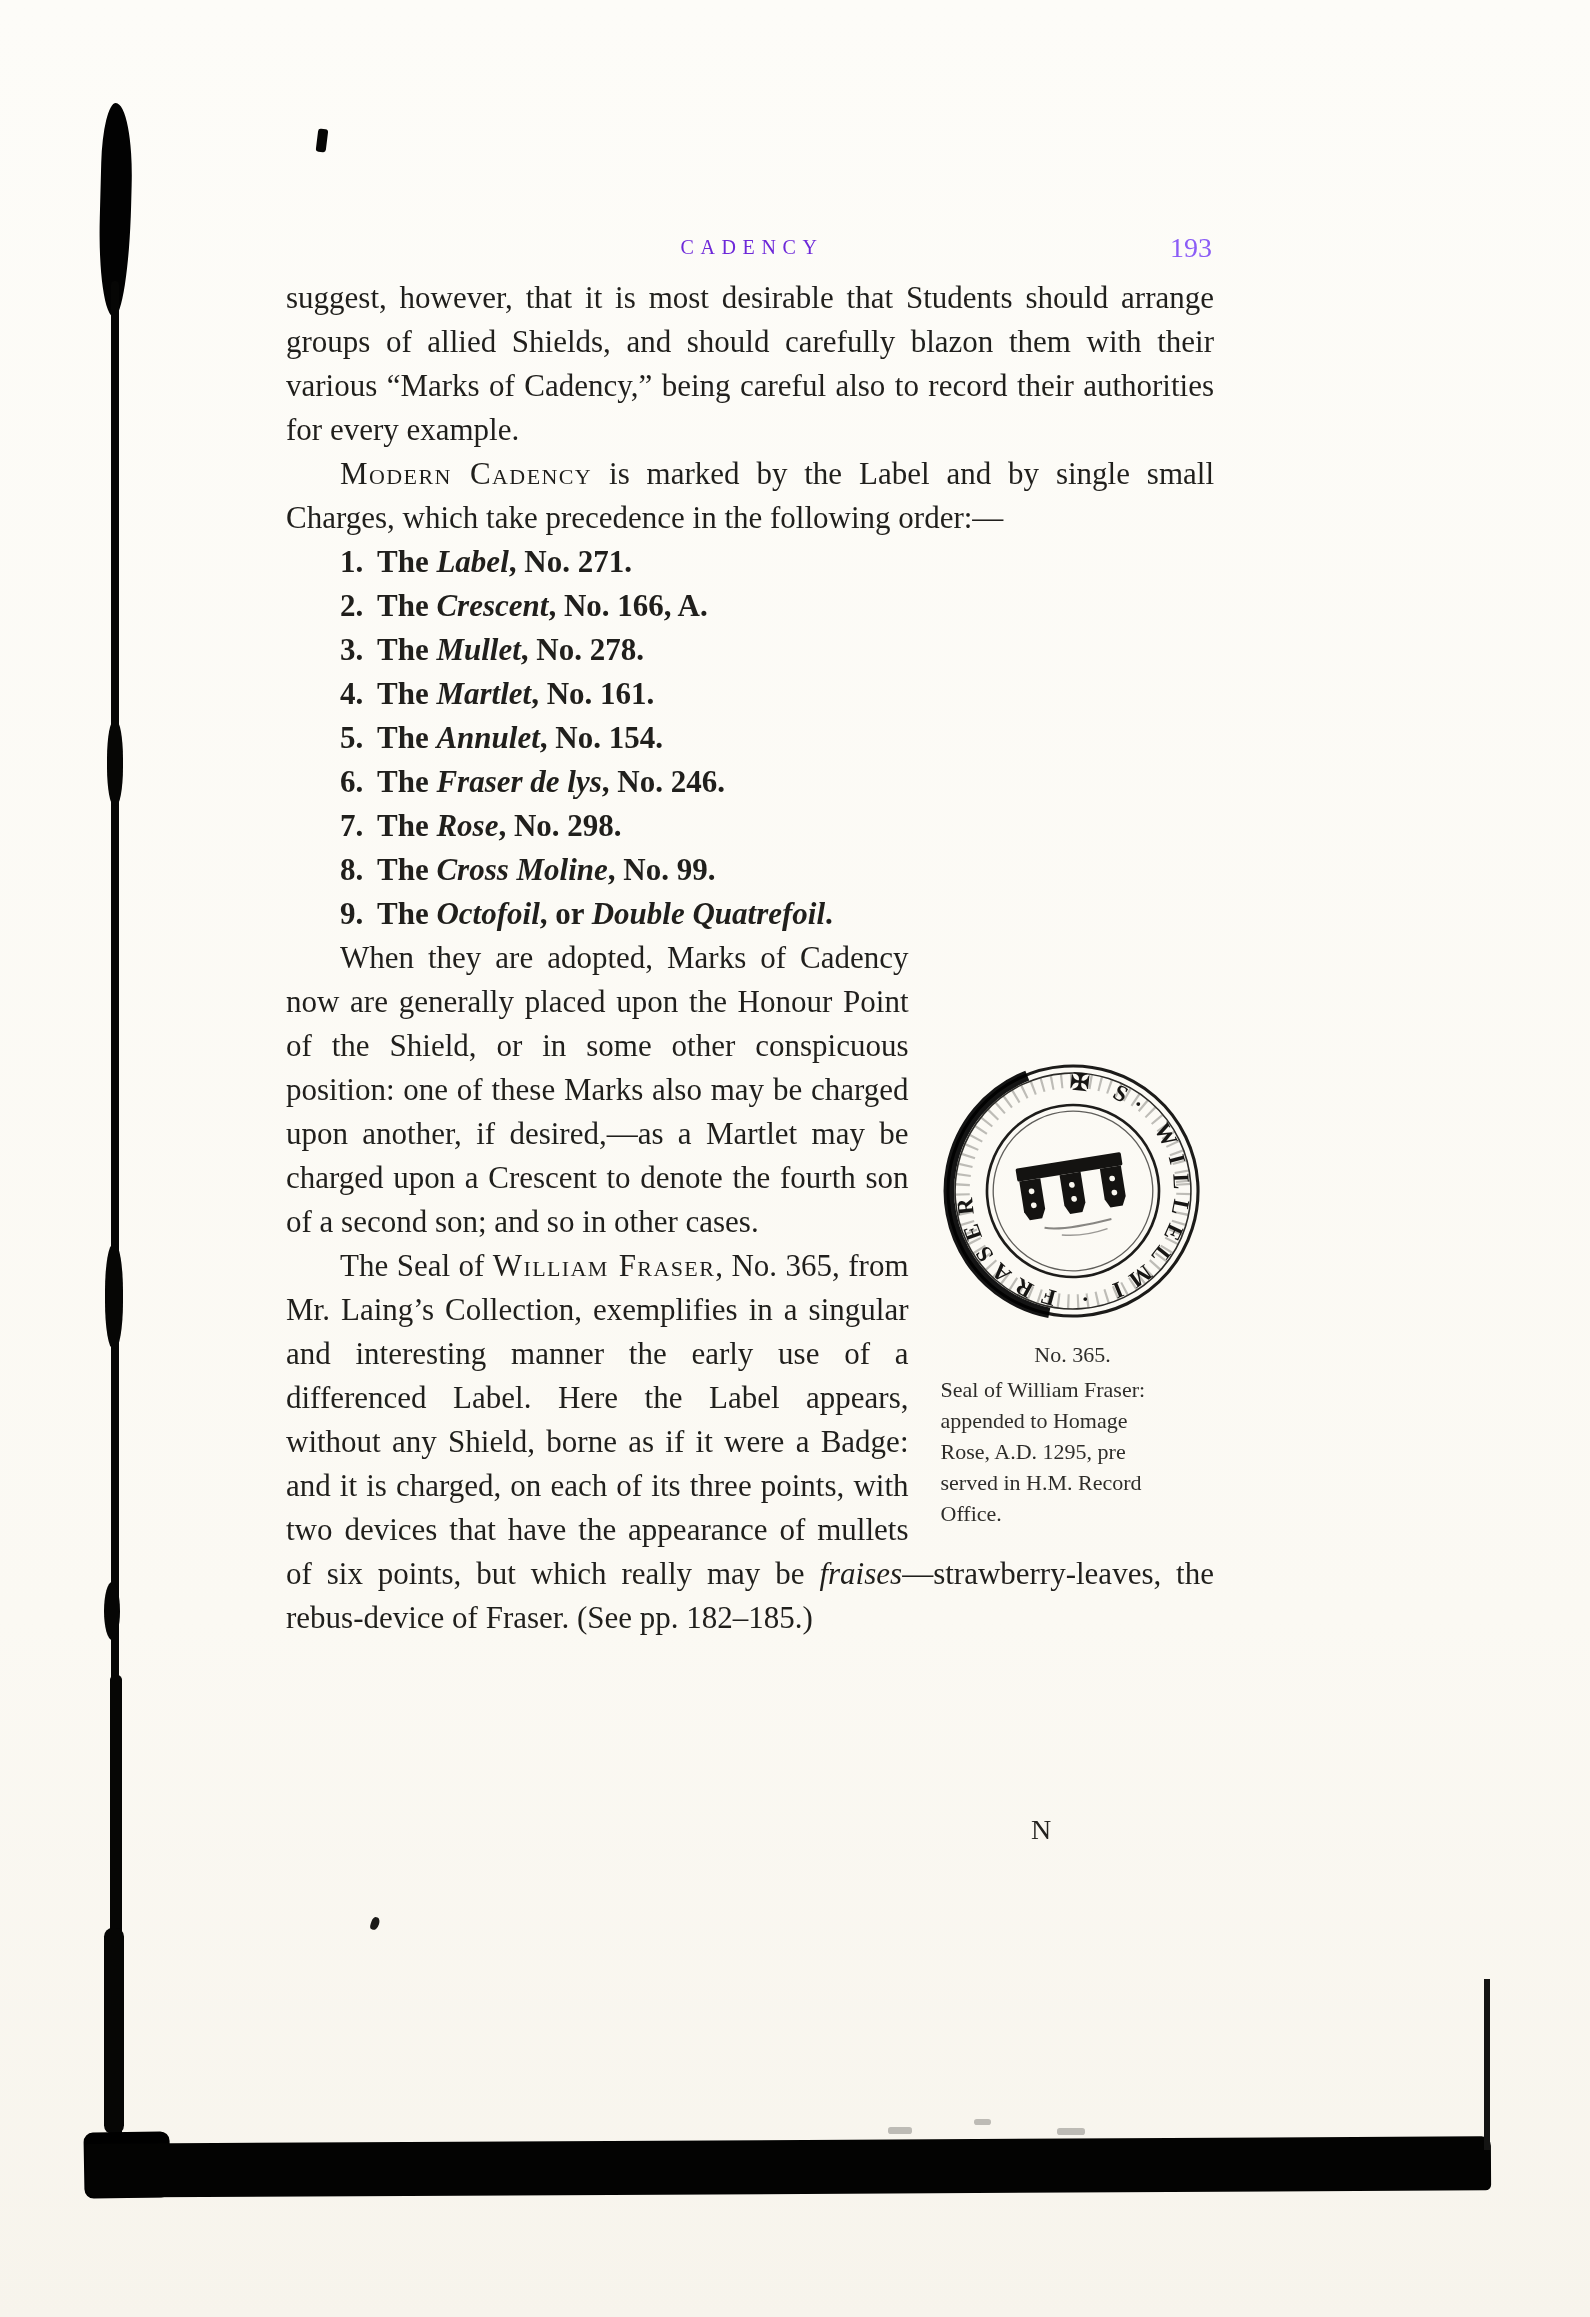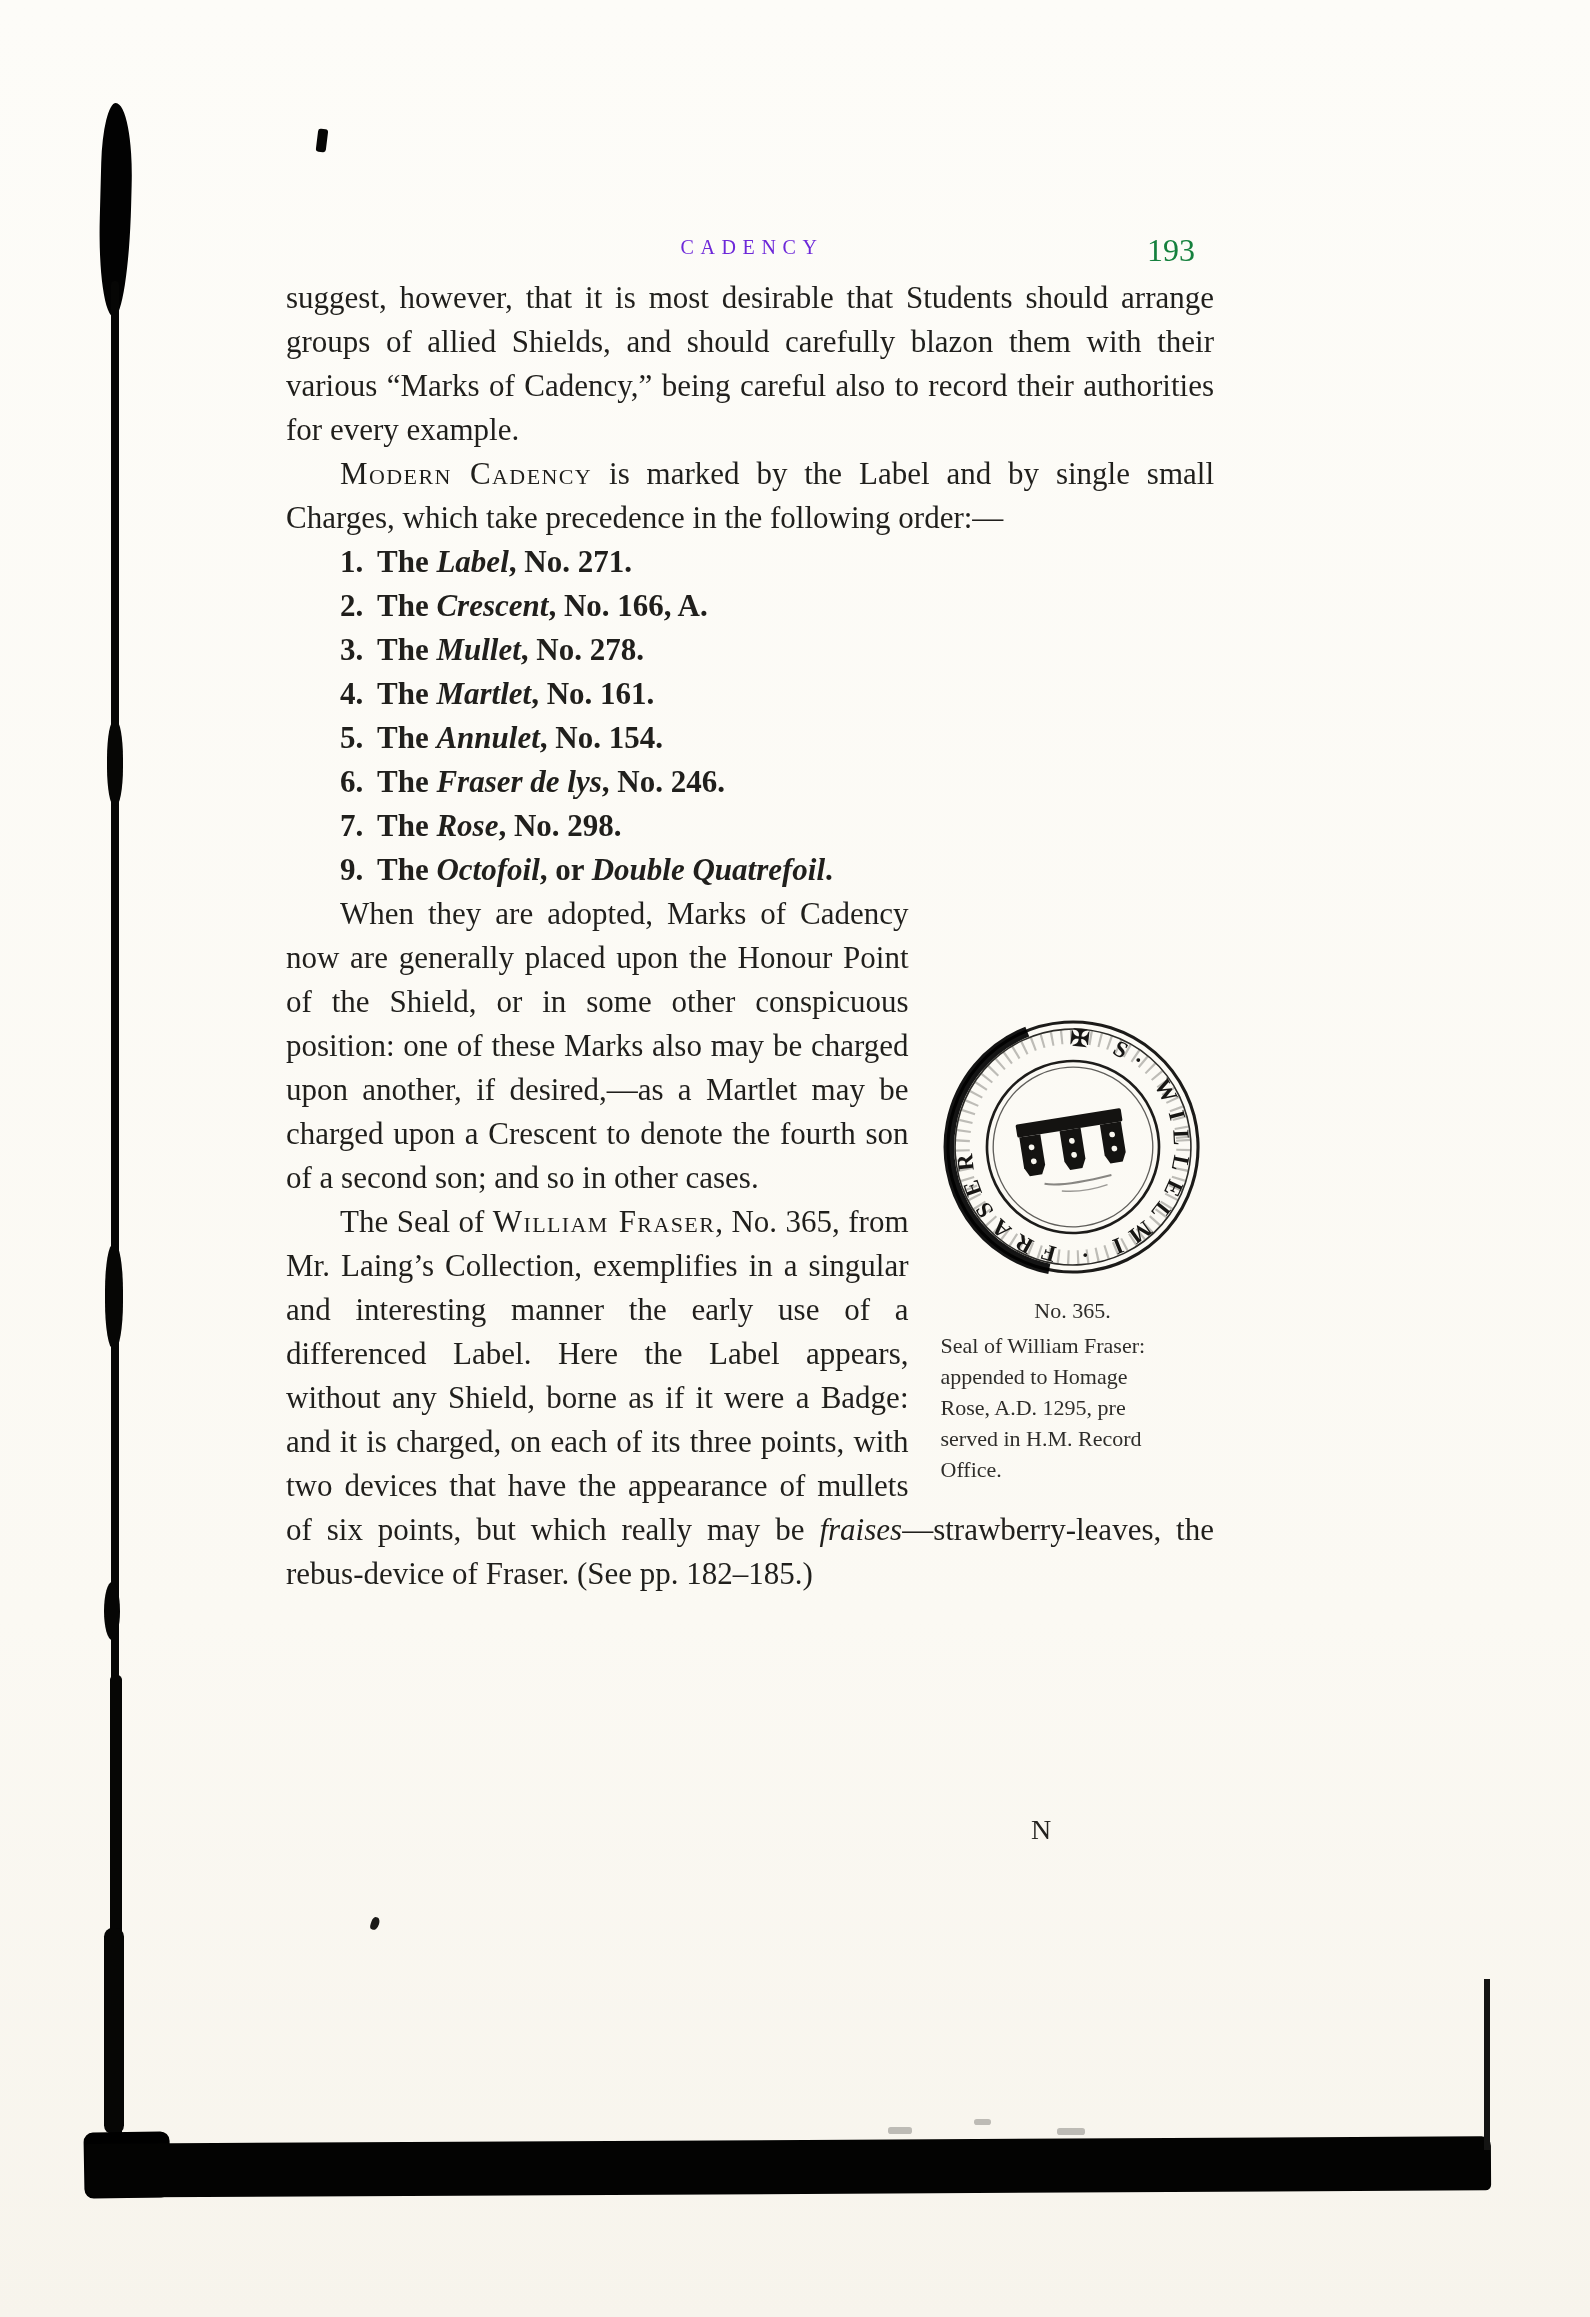--- a/index.html
+++ b/index.html
@@ -8,21 +8,21 @@
     background:linear-gradient(180deg,#fdfcf8 0%,#fbf9f3 70%,#f7f4ec 100%);
     font-family:"Liberation Serif","DejaVu Serif",serif;color:#1e1d1b;
   }
   
   .page-header{position:absolute;left:286px;top:236px;width:928px;height:41px;}
   .header-title{
     position:absolute;left:4px;right:0;text-align:center;
     font-size:20px;letter-spacing:6.6px;color:#6d28d9;font-variant:small-caps;
     text-transform:uppercase;
   }
-  .header-pagenum{position:absolute;right:19px;top:-3.7px;font-size:32px;color:#15803d;}
+  .header-pagenum{position:absolute;right:2px;top:-3.7px;font-size:28px;color:#8b5cf6;}
   
   .text-column{
     position:absolute;left:286px;top:276px;width:928px;
     font-size:31px;line-height:44px;text-align:justify;color:#201f1c;
   }
   .body-para{margin:0;}
   .indent{text-indent:54px;}
   .seg-italic{font-style:italic;}
   .seg-smallcaps{font-variant:small-caps;letter-spacing:1.4px;}
   
@@ -83,20 +83,21 @@
   <p class="body-para indent"><span class="seg-smallcaps">Modern Cadency</span><span> is marked by the Label and by single small Charges, which take precedence in the following order:—</span></p>
 
   <div class="cadency-list">
     <div class="list-row"><span class="list-num">1.</span><span class="list-text"><span>The </span><span class="seg-italic">Label</span><span>, No. 271.</span></span></div>
     <div class="list-row"><span class="list-num">2.</span><span class="list-text"><span>The </span><span class="seg-italic">Crescent</span><span>, No. 166, A.</span></span></div>
     <div class="list-row"><span class="list-num">3.</span><span class="list-text"><span>The </span><span class="seg-italic">Mullet</span><span>, No. 278.</span></span></div>
     <div class="list-row"><span class="list-num">4.</span><span class="list-text"><span>The </span><span class="seg-italic">Martlet</span><span>, No. 161.</span></span></div>
     <div class="list-row"><span class="list-num">5.</span><span class="list-text"><span>The </span><span class="seg-italic">Annulet</span><span>, No. 154.</span></span></div>
     <div class="list-row"><span class="list-num">6.</span><span class="list-text"><span>The </span><span class="seg-italic">Fraser de lys</span><span>, No. 246.</span></span></div>
     <div class="list-row"><span class="list-num">7.</span><span class="list-text"><span>The </span><span class="seg-italic">Rose</span><span>, No. 298.</span></span></div>
+    <div class="list-row"><span class="list-num">8.</span><span class="list-text"><span>The </span><span class="seg-italic">Cross Moline</span><span>, No. 99.</span></span></div>
     <div class="list-row"><span class="list-num">9.</span><span class="list-text"><span>The </span><span class="seg-italic">Octofoil</span><span>, or </span><span class="seg-italic">Double Quatrefoil</span><span>.</span></span></div>
   </div>
 
   <figure class="seal-figure" style="margin-block:122px 17px;">
     <div class="seal-wrap">
       <svg width="266" height="266" viewBox="0 0 300 300" style="font-size:33px">
         <g transform="rotate(-4 150 150)">
           <circle cx="150" cy="150" r="141" fill="none" stroke="#1c1b19" stroke-width="3.5"></circle>
           <circle cx="150" cy="150" r="133" fill="none" stroke="#2b2a27" stroke-width="1.8"></circle>
 

